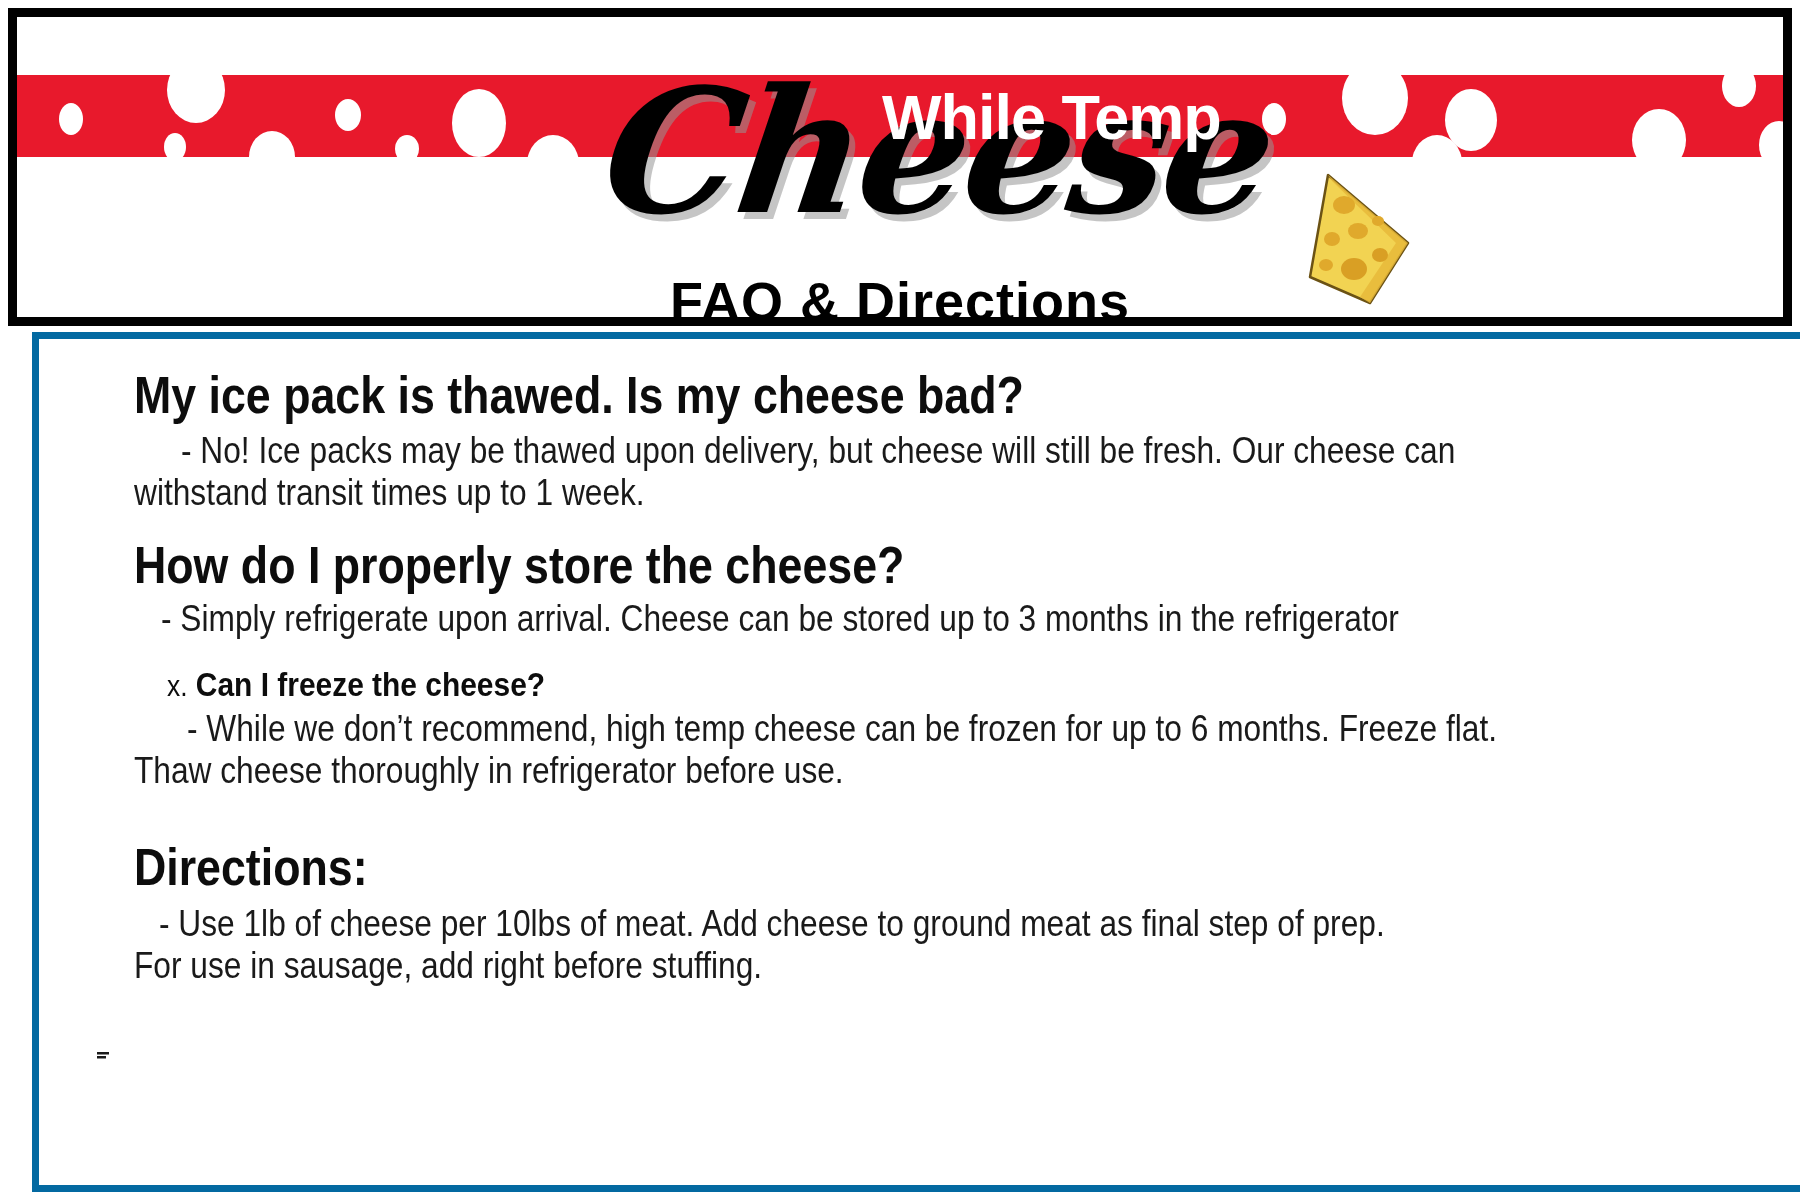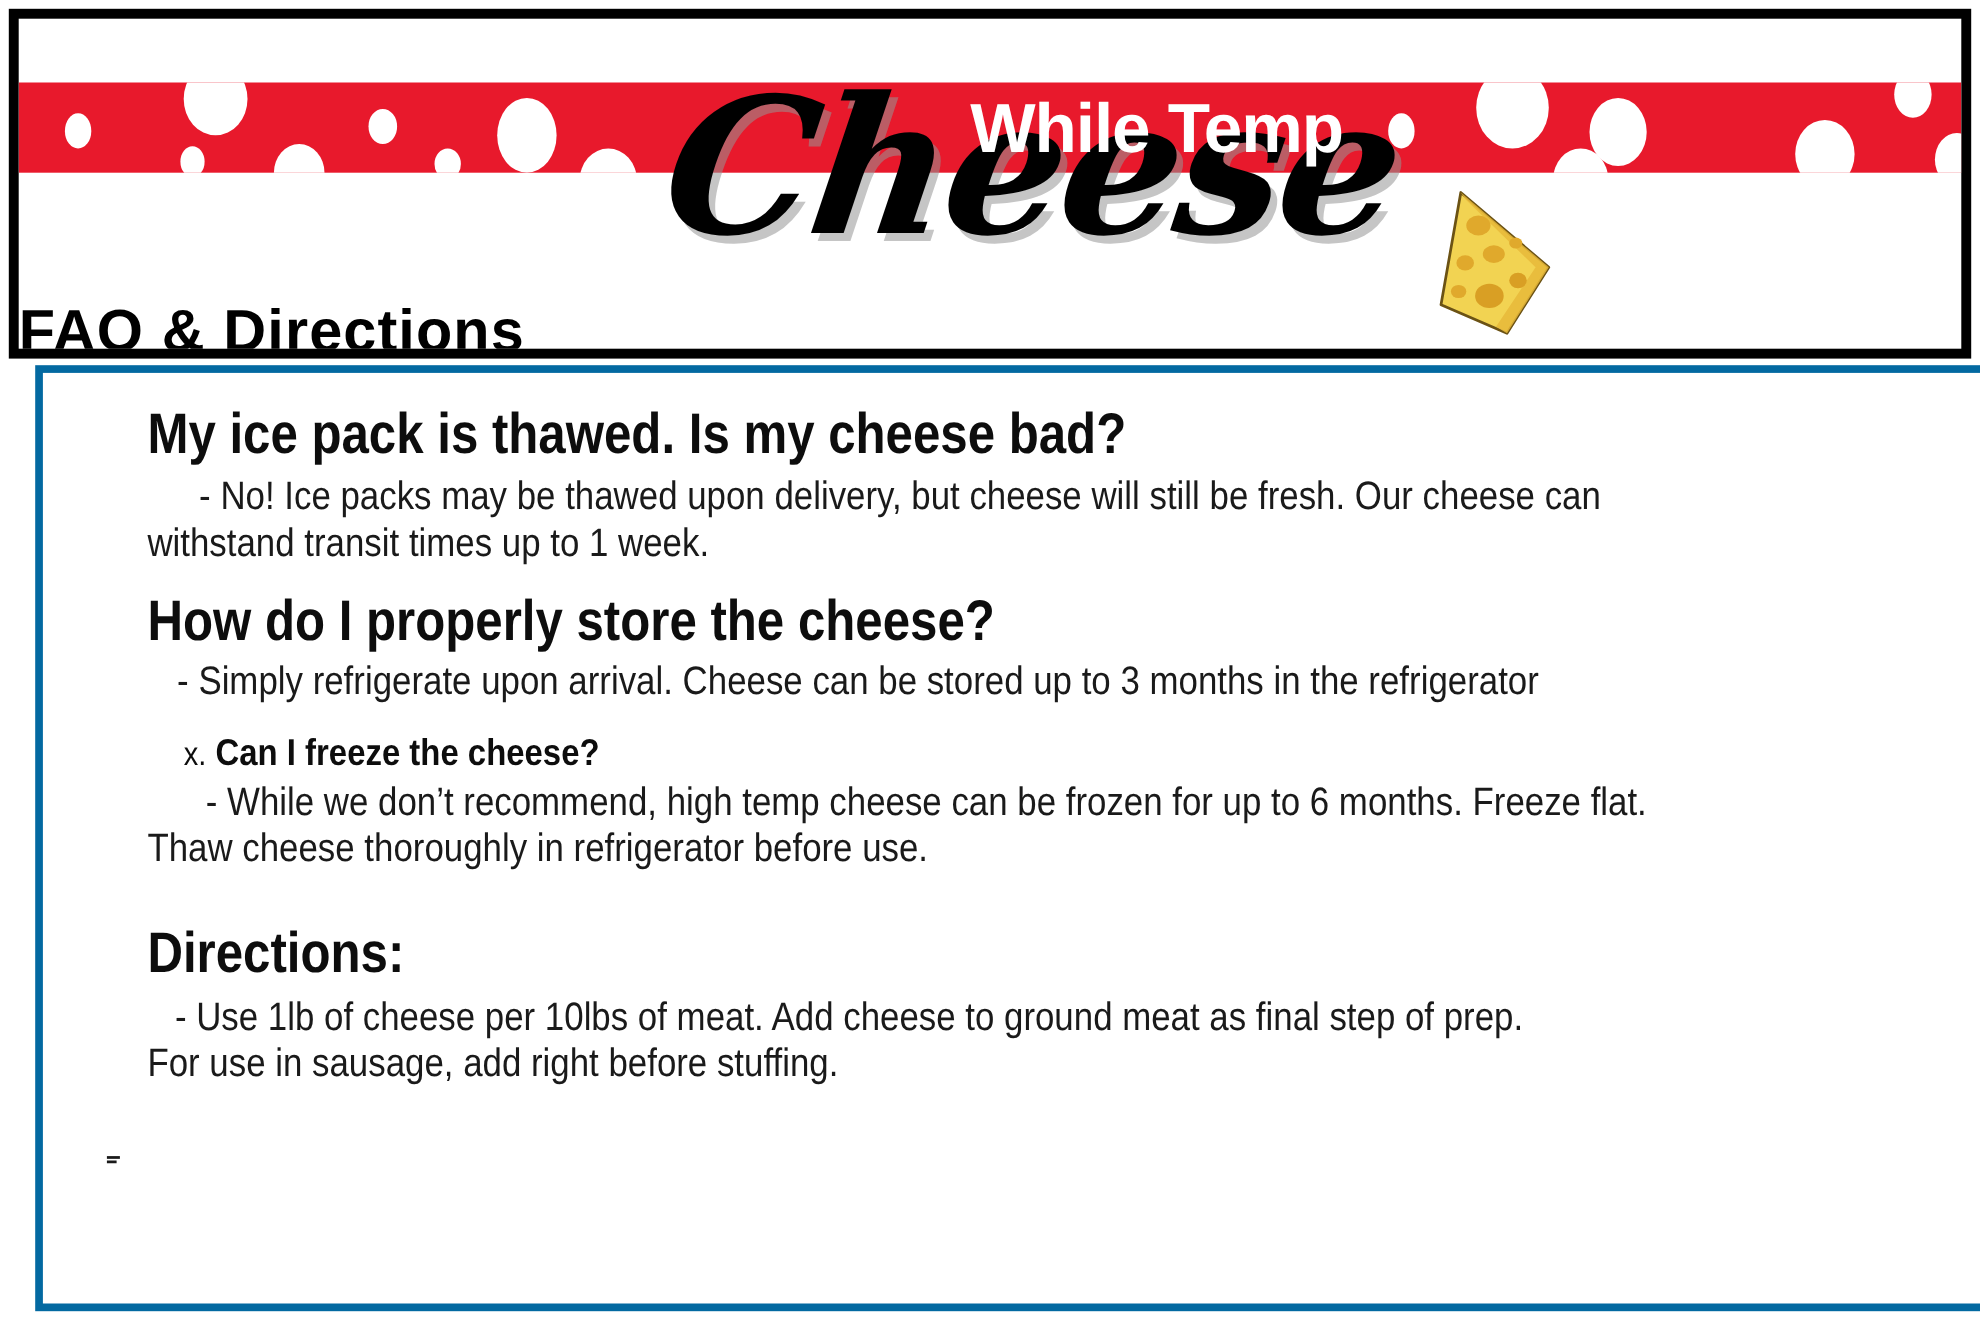--- a/index.html
+++ b/index.html
@@ -94,20 +94,21 @@
     width: 135px;
     height: 140px;
     z-index: 7;
   }
 
   .title-faq {
     position: absolute;
     left: 0;
     top: 255px;
     width: 100%;
+    text-align: center;
     font-family: "Liberation Sans", sans-serif;
     font-weight: bold;
     font-size: 54px;
     line-height: 58px;
     color: #000000;
     letter-spacing: 1px;
     z-index: 8;
   }
 
   

